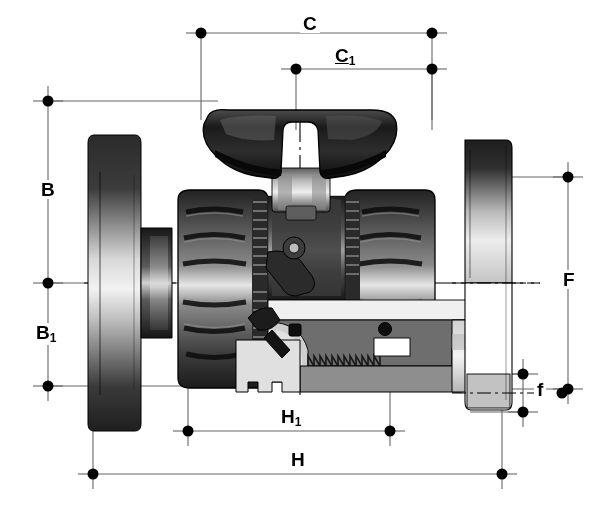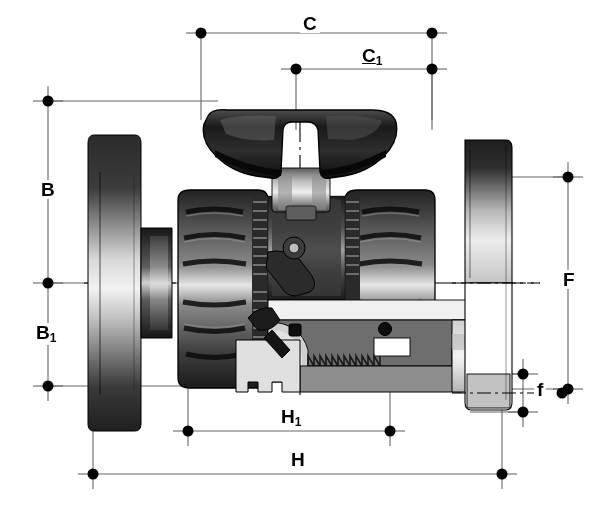--- a/index.html
+++ b/index.html
@@ -336,21 +336,21 @@
       <g stroke="#000" stroke-width="1.1" stroke-dasharray="14 4 3 4">
         <line x1="452" y1="283" x2="540" y2="283"></line>
         <line x1="452" y1="393" x2="540" y2="393"></line>
       </g>
     </g>
 
   </svg>
 
   <div class="dimlabel" style="left:300px;top:14px;"><span>C</span></div>
 
-  <div class="dimlabel" style="left:359px;top:46px;text-decoration:underline;"><span>C</span><sub>1</sub></div>
+  <div class="dimlabel" style="left:332px;top:46px;text-decoration:underline;"><span>C</span><sub>1</sub></div>
 
   <div class="dimlabel" style="left:38px;top:180px;"><span>B</span></div>
 
   <div class="dimlabel" style="left:33px;top:323px;text-align:right;"><span>B</span><sub>1</sub></div>
 
   <div class="dimlabel" style="left:560px;top:270px;"><span>F</span></div>
 
   <div class="dimlabel" style="left:534px;top:380px;"><span>f</span></div>
 
   <div class="dimlabel" style="left:278px;top:407px;text-align:right;"><span>H</span><sub>1</sub></div>

